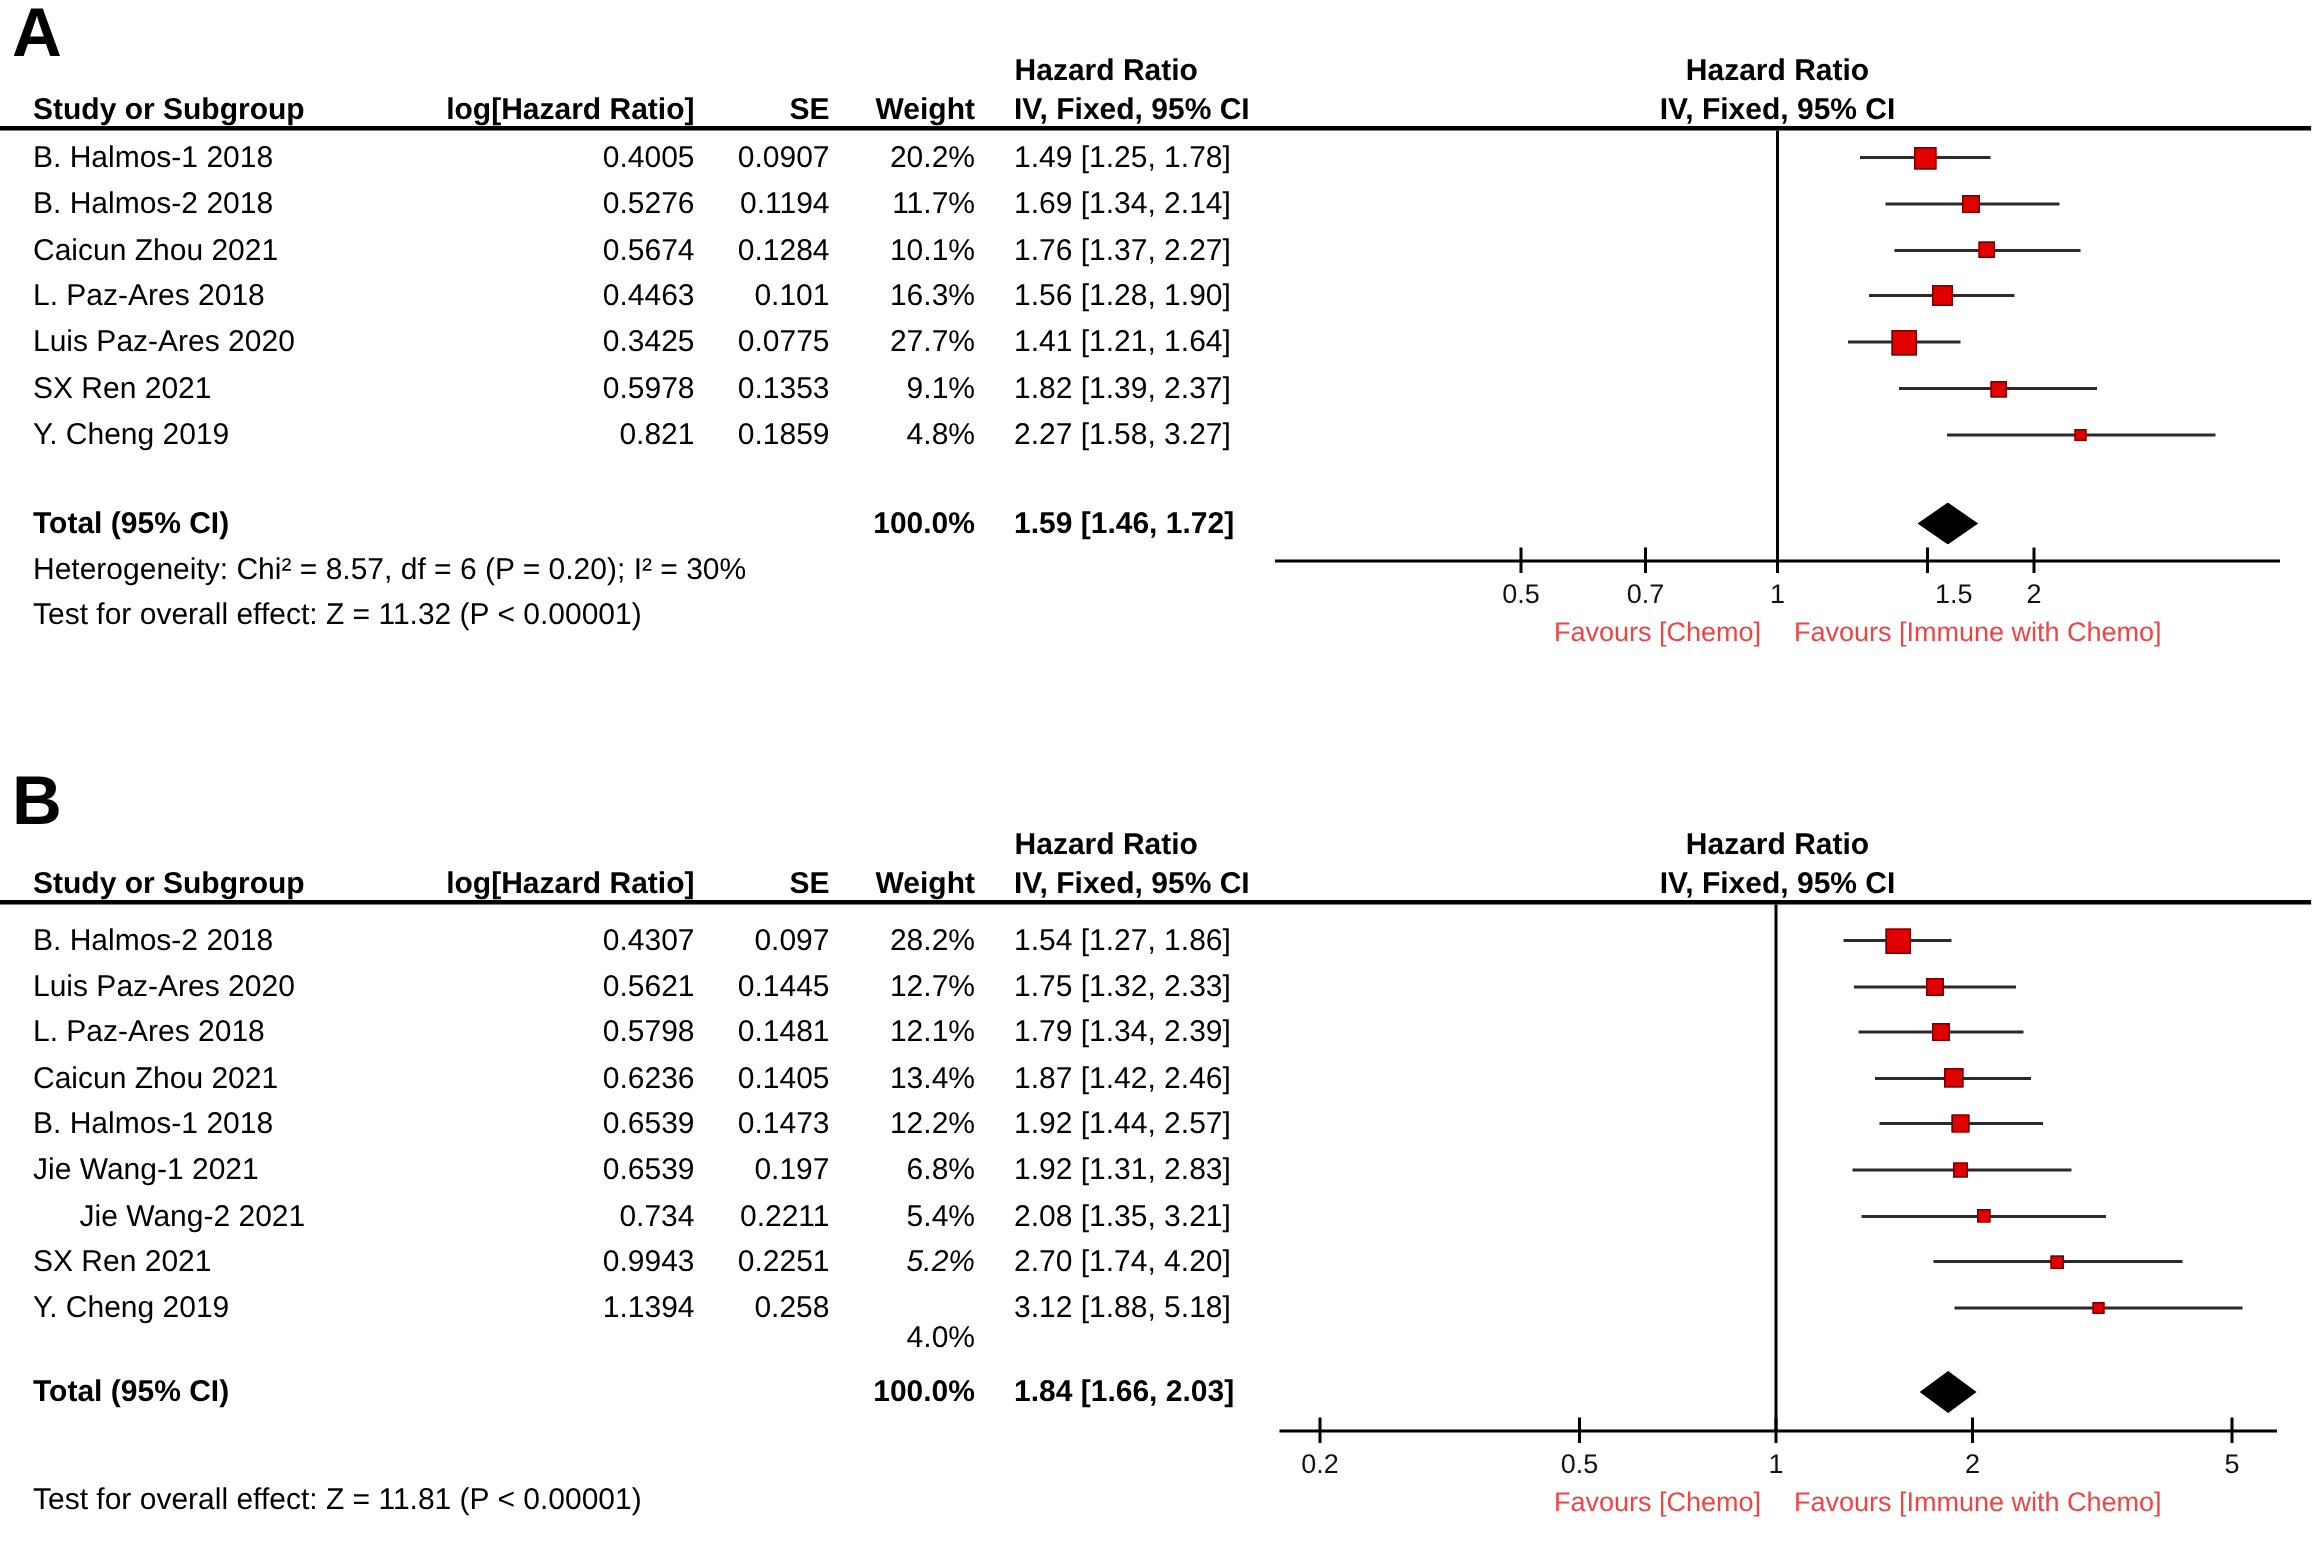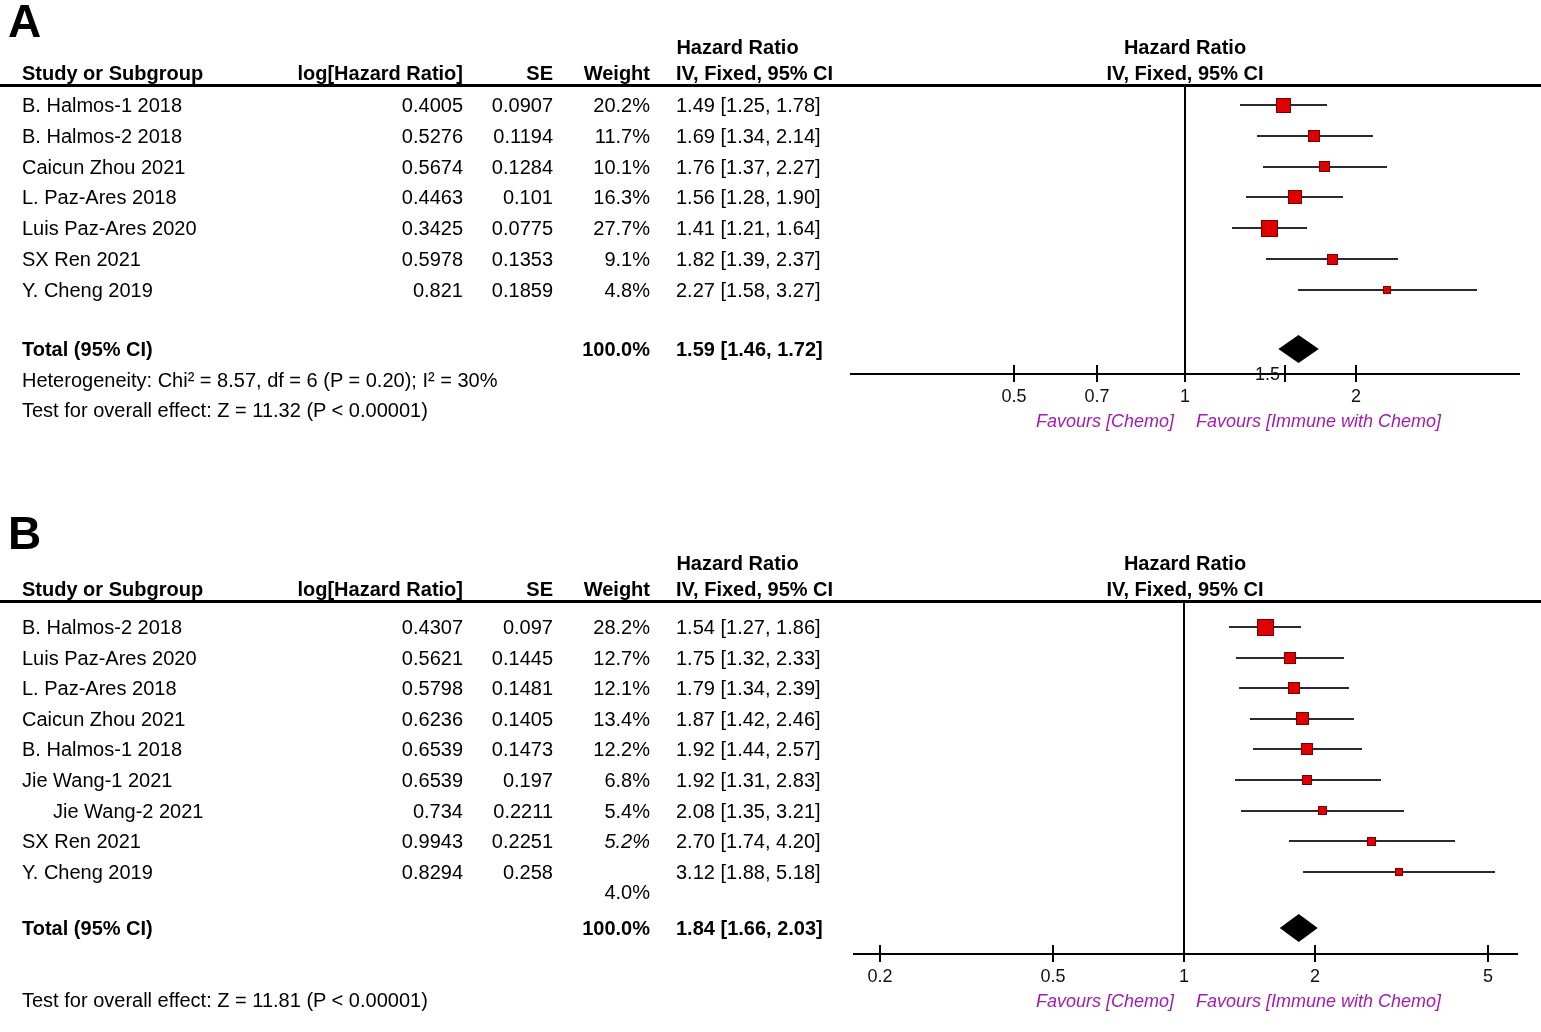--- a/index.html
+++ b/index.html
@@ -16,21 +16,21 @@
   .col-study{left:22px;}
   .col-loghr{left:240px;width:223px;text-align:right;}
   .col-se{left:468px;width:85px;text-align:right;}
   .col-weight{left:556px;width:94px;text-align:right;}
   .col-ci{left:676px;}
   .hdr-group{left:655px;width:165px;text-align:center;}
   .plot-title{left:1035px;width:300px;text-align:center;}
   .underline{left:0;width:1541px;height:3px;background:#000;}
   .tick,.fav{font-size:18px;height:21px;line-height:21px;}
   .tick{color:#111;}
-  .fav{color:#a21caf;font-style:italic;}
+  .fav{color:#ef4444;}
   
   #panelA .hdr-group,#panelA .plot-title.l1{top:36px;}
   #panelA .colhdr,#panelA .plot-title.l2{top:62px;}
   #panelA .underline{top:84px;}
   #panelA .total-y{top:338px;}
   #panelA .het{top:369px;}
   #panelA .test{top:399px;}
   #panelB .hdr-group,#panelB .plot-title.l1{top:40px;}
   #panelB .colhdr,#panelB .plot-title.l2{top:66px;}
   #panelB .underline{top:88px;}
@@ -110,21 +110,21 @@
       <div style="position: absolute; left: 1383.22px; top: 285.98px; width: 6px; height: 6px; background: rgb(224, 0, 0); border: 1px solid rgb(121, 0, 0);"></div>
       <div style="position: absolute; left: 1184px; top: 87px; width: 2px; height: 287px; background: rgb(0, 0, 0);"></div>
       <div style="position: absolute; left: 850px; top: 373px; width: 670px; height: 2px; background: rgb(0, 0, 0);"></div>
       <div style="position: absolute; left: 1013.01px; top: 365px; width: 2px; height: 17px; background: rgb(0, 0, 0);"></div>
       <div class="tick" style="position: absolute; left: 984.015px; top: 386px; width: 60px; text-align: center;">0.5</div>
       <div style="position: absolute; left: 1096.02px; top: 365px; width: 2px; height: 17px; background: rgb(0, 0, 0);"></div>
       <div class="tick" style="position: absolute; left: 1067.02px; top: 386px; width: 60px; text-align: center;">0.7</div>
       <div style="position: absolute; left: 1184px; top: 365px; width: 2px; height: 17px; background: rgb(0, 0, 0);"></div>
       <div class="tick" style="position: absolute; left: 1155px; top: 386px; width: 60px; text-align: center;">1</div>
       <div style="position: absolute; left: 1284.02px; top: 365px; width: 2px; height: 17px; background: rgb(0, 0, 0);"></div>
-      <div class="tick" style="position: absolute; left: 1255.02px; top: 364px; width: 60px; text-align: left;">1.5</div>
+      <div class="tick" style="position: absolute; left: 1255.02px; top: 386px; width: 60px; text-align: right;">1.5</div>
       <div style="position: absolute; left: 1354.99px; top: 365px; width: 2px; height: 17px; background: rgb(0, 0, 0);"></div>
       <div class="tick" style="position: absolute; left: 1325.99px; top: 386px; width: 60px; text-align: center;">2</div>
       <div style="position: absolute; left: 1278.35px; top: 335px; width: 40.4277px; height: 28px; background: rgb(0, 0, 0); clip-path: polygon(50% 0%, 100% 50%, 50% 100%, 0% 50%);"></div>
       <div class="fav" style="position: absolute; left: 774px; top: 411px; width: 400px; text-align: right;">Favours [Chemo]</div>
       <div class="fav" style="position: absolute; left: 1196px; top: 411px;">Favours [Immune with Chemo]</div>
     </section>
 
   <section class="panel" id="panelB">
     <div class="plabel">B</div>
     <div class="t b hdr-group">Hazard Ratio</div>
@@ -190,21 +190,21 @@
       <div style="position: absolute; left: 1240.7px; top: 297.6px; width: 163.634px; height: 2px; background: rgb(43, 43, 43);"></div>
       <div style="position: absolute; left: 1317.86px; top: 294.1px; width: 7px; height: 7px; background: rgb(224, 0, 0); border: 1px solid rgb(121, 0, 0);"></div>
       <div class="t col-study" style="position: absolute; top: 318.2px;">SX Ren 2021</div>
       <div class="t col-loghr" style="position: absolute; top: 318.2px;">0.9943</div>
       <div class="t col-se" style="position: absolute; top: 318.2px;">0.2251</div>
       <div class="t col-weight" style="position: absolute; top: 318.2px; font-style: italic;">5.2%</div>
       <div class="t col-ci" style="position: absolute; top: 318.2px;">2.70 [1.74, 4.20]</div>
       <div style="position: absolute; left: 1288.64px; top: 328.2px; width: 166.475px; height: 2px; background: rgb(43, 43, 43);"></div>
       <div style="position: absolute; left: 1367.14px; top: 324.7px; width: 7px; height: 7px; background: rgb(224, 0, 0); border: 1px solid rgb(121, 0, 0);"></div>
       <div class="t col-study" style="position: absolute; top: 348.8px;">Y. Cheng 2019</div>
-      <div class="t col-loghr" style="position: absolute; top: 348.8px;">0.8294</div>
+      <div class="t col-loghr" style="position: absolute; top: 348.8px;">1.1394</div>
       <div class="t col-se" style="position: absolute; top: 348.8px;">0.258</div>
       <div class="t col-weight" style="position: absolute; top: 348.8px; margin-top: 20px;">4.0%</div>
       <div class="t col-ci" style="position: absolute; top: 348.8px;">3.12 [1.88, 5.18]</div>
       <div style="position: absolute; left: 1303.26px; top: 358.8px; width: 191.475px; height: 2px; background: rgb(43, 43, 43);"></div>
       <div style="position: absolute; left: 1394.96px; top: 355.8px; width: 6px; height: 6px; background: rgb(224, 0, 0); border: 1px solid rgb(121, 0, 0);"></div>
       <div style="position: absolute; left: 1183px; top: 91px; width: 2px; height: 351px; background: rgb(0, 0, 0);"></div>
       <div style="position: absolute; left: 853px; top: 441px; width: 665px; height: 2px; background: rgb(0, 0, 0);"></div>
       <div style="position: absolute; left: 878.948px; top: 433px; width: 2px; height: 17px; background: rgb(0, 0, 0);"></div>
       <div class="tick" style="position: absolute; left: 849.948px; top: 454px; width: 60px; text-align: center;">0.2</div>
       <div style="position: absolute; left: 1052.05px; top: 433px; width: 2px; height: 17px; background: rgb(0, 0, 0);"></div>

